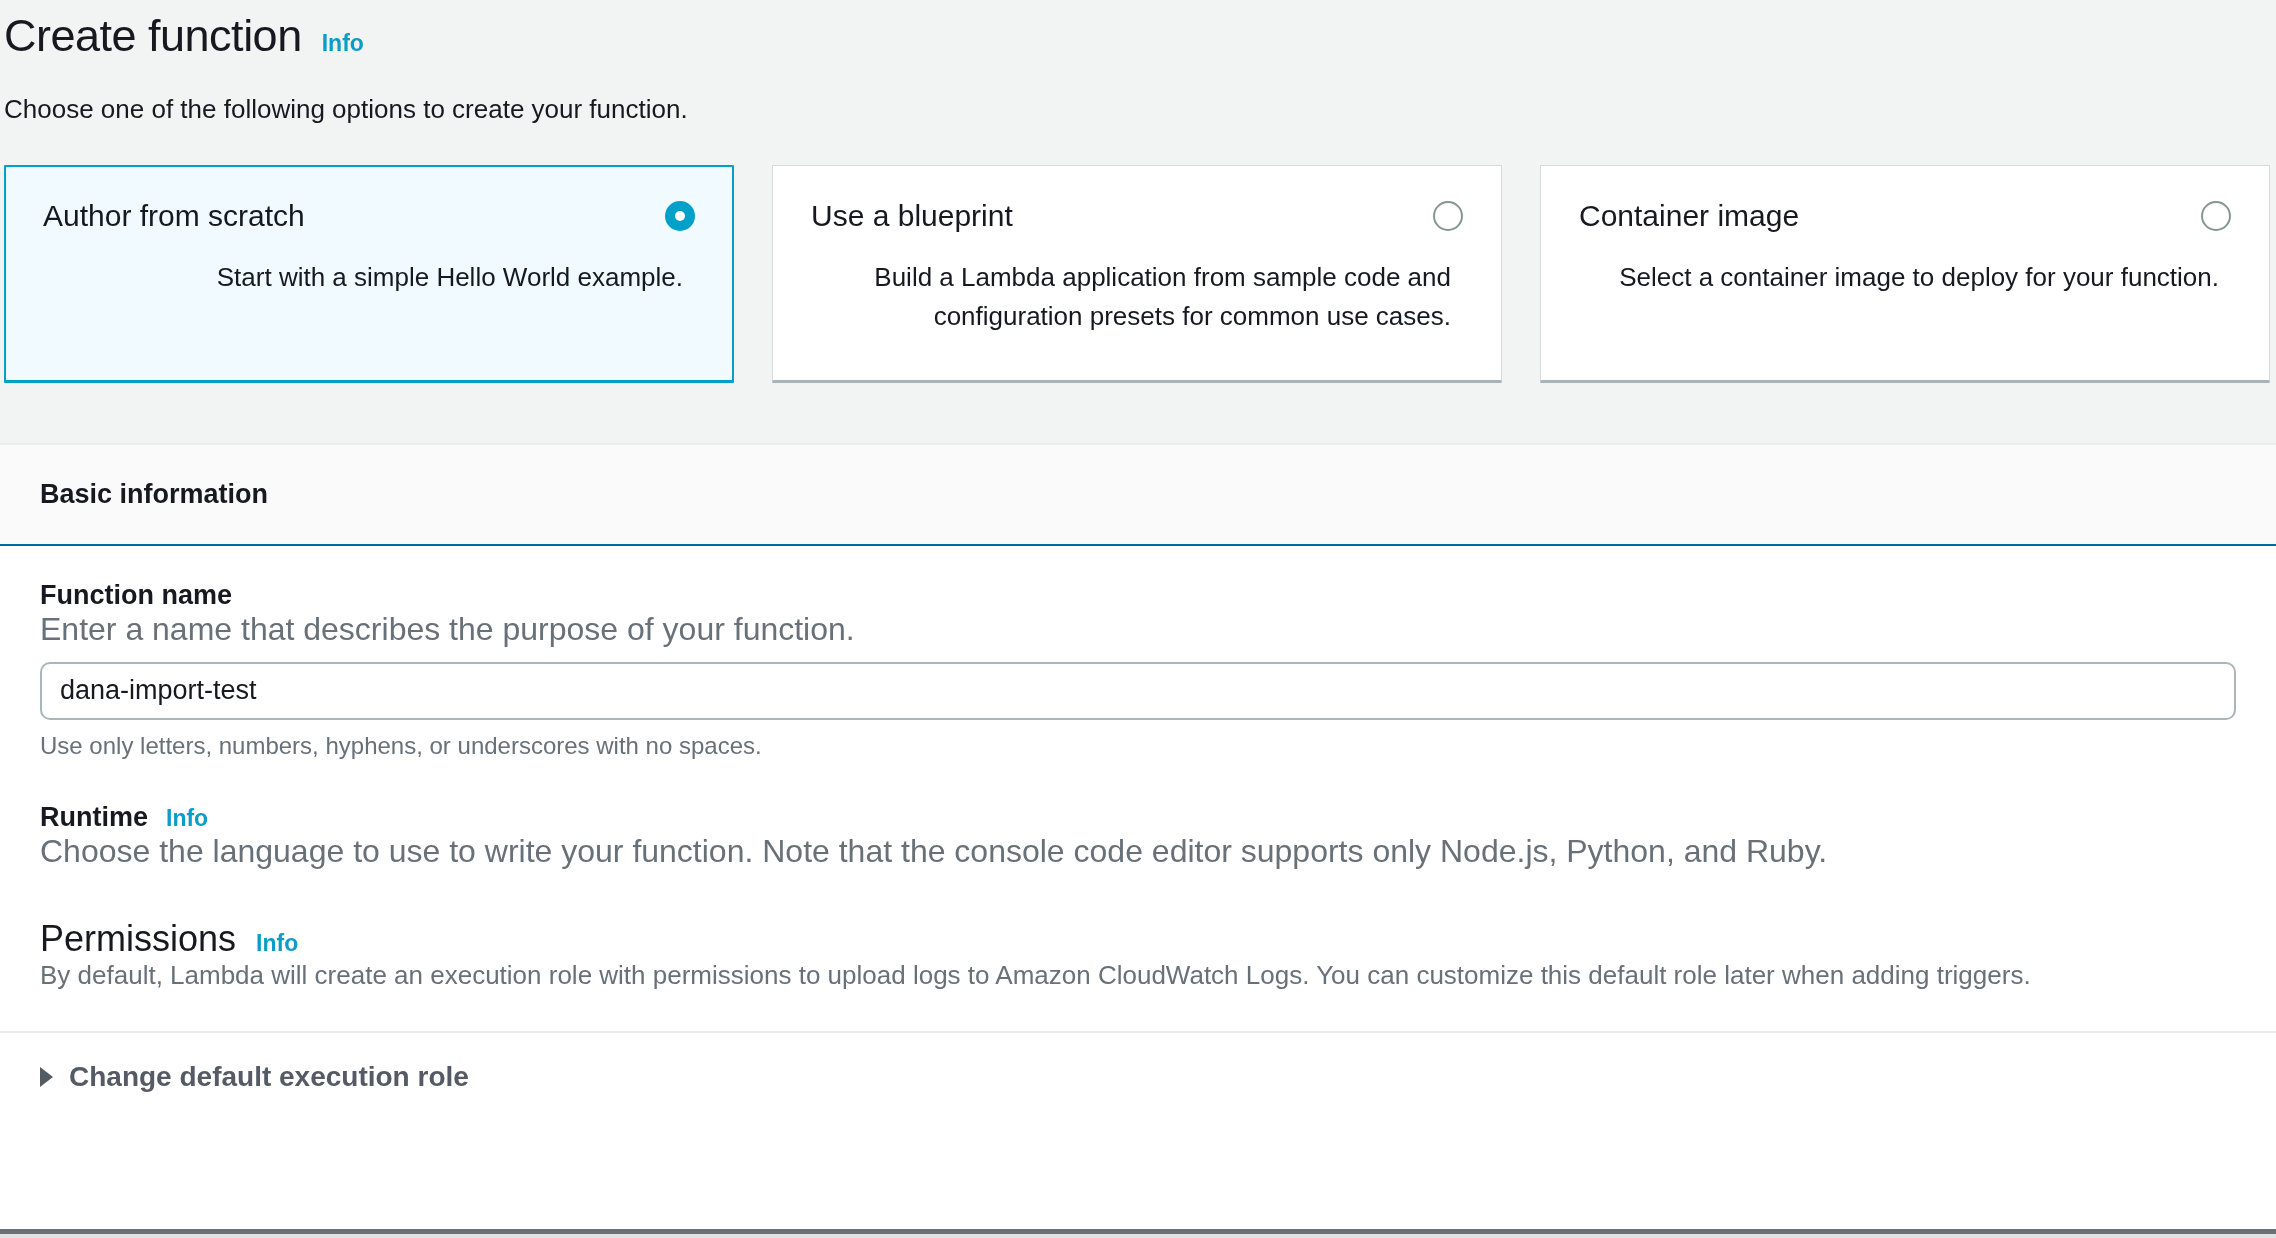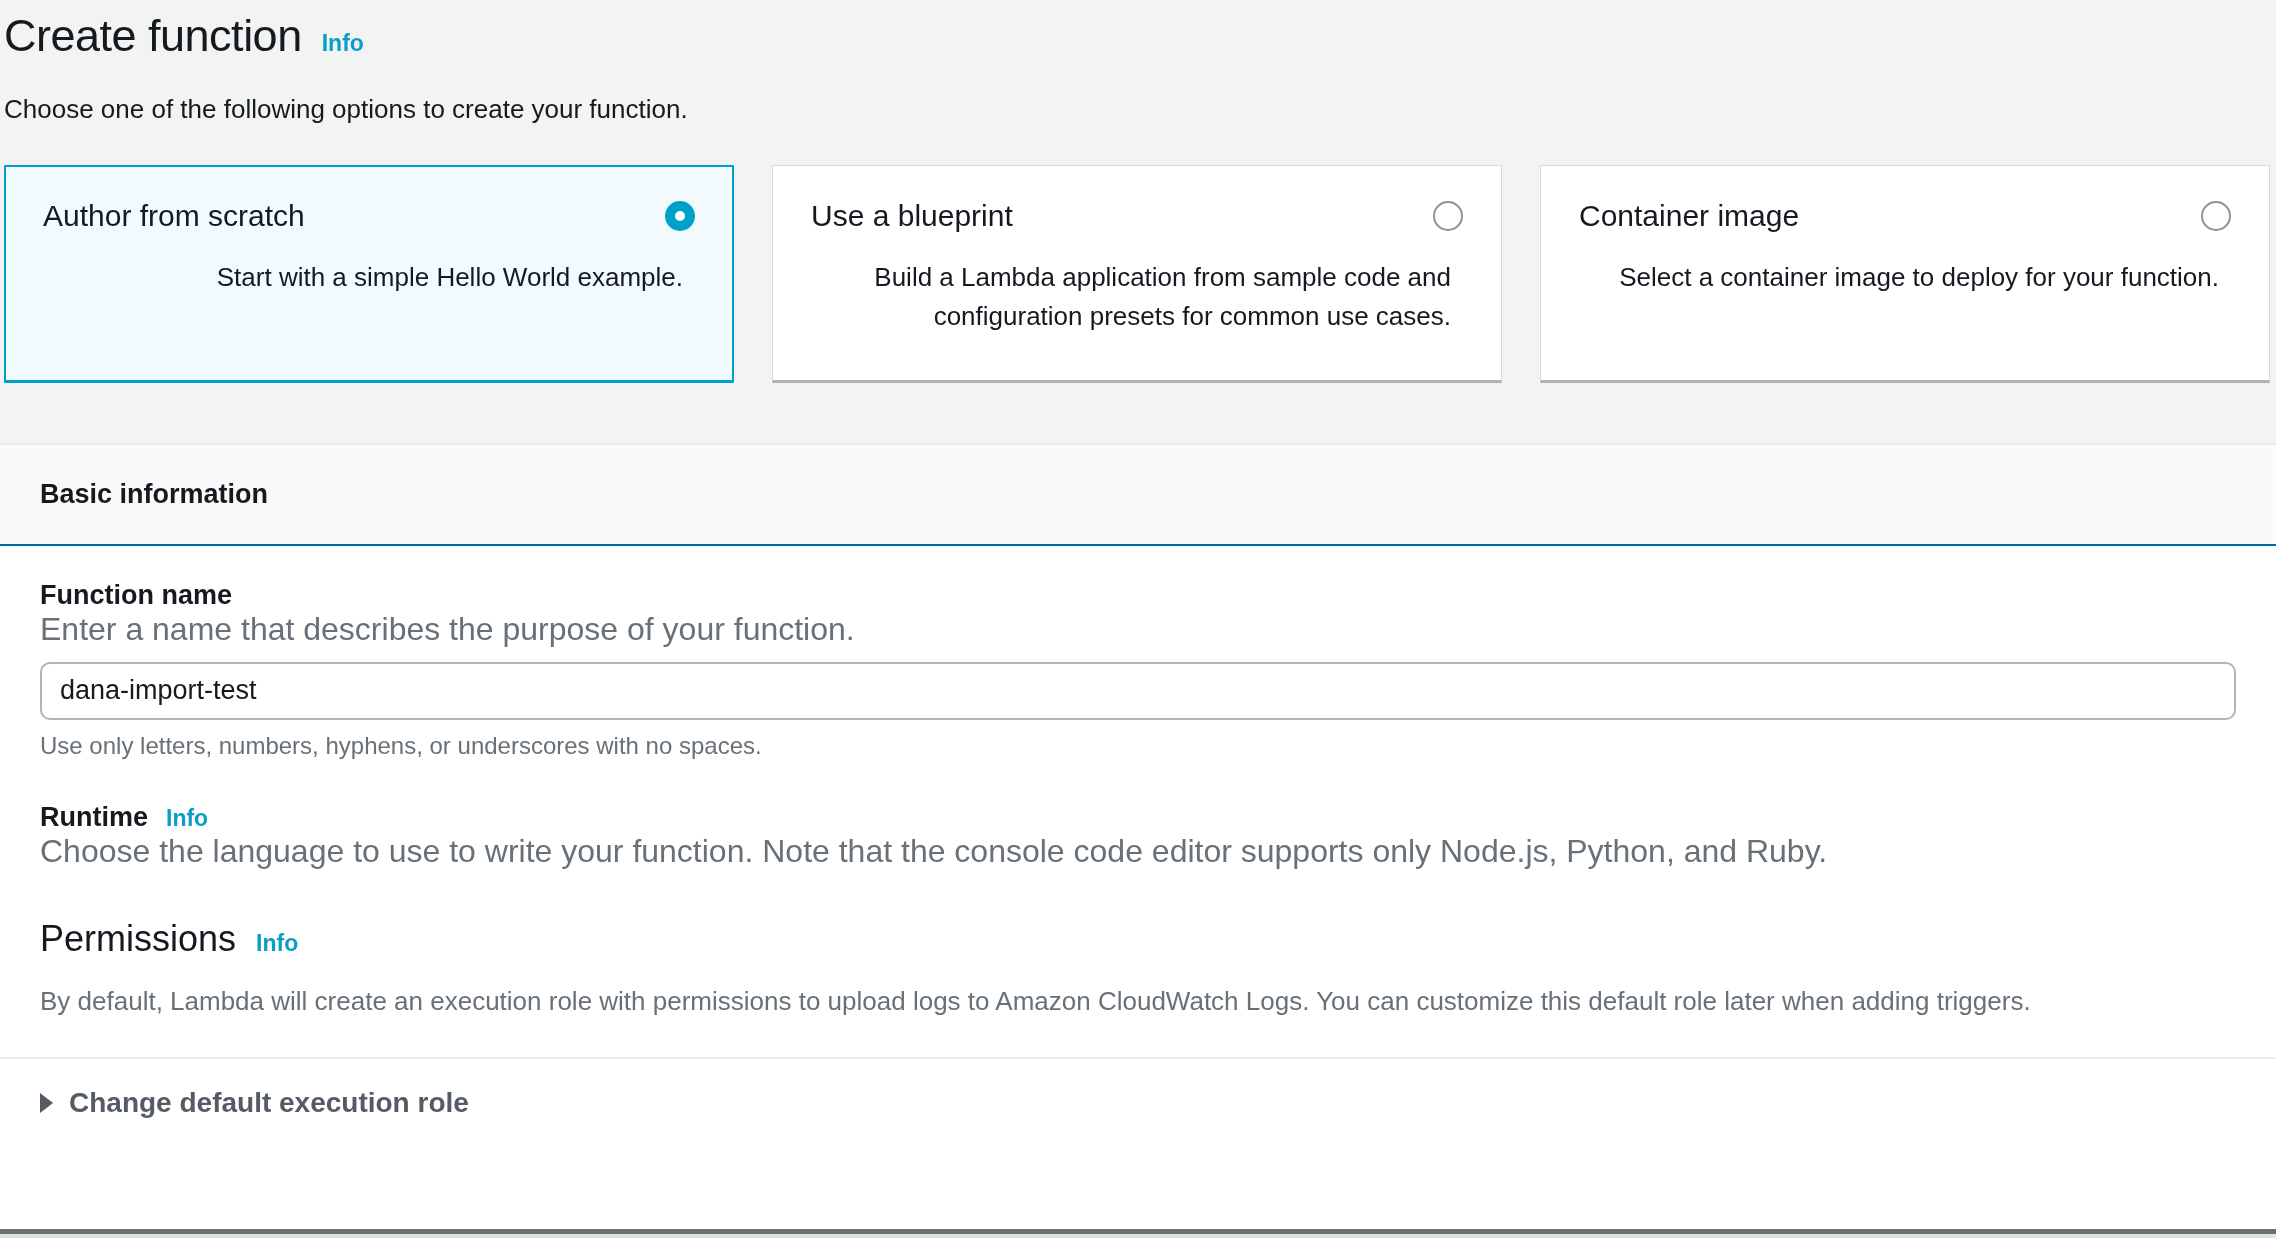--- a/index.html
+++ b/index.html
@@ -67,21 +67,21 @@
   }
   .caret-down {
     width:0; height:0; margin-right:6px;
     border-left:12px solid transparent; border-right:12px solid transparent;
     border-top:17px solid #414d5c;
   }
 
   .permissions { margin-top:48px; }
   .perm-head { display:flex; align-items:baseline; gap:20px; }
   .perm-title { font-size:36px; font-weight:500; }
-  .perm-desc { margin-top:26px; font-size:26px; color:#687078; }
+  .perm-desc { margin-top:0; font-size:26px; color:#687078; }
 
   .expander {
     margin-top:40px; border-top:2px solid #eaeded;
     padding:28px 40px; display:flex; align-items:center; gap:16px;
     cursor:pointer; background:#ffffff;
   }
   .caret-right {
     width:0; height:0;
     border-top:10px solid transparent; border-bottom:10px solid transparent;
     border-left:13px solid #545b64;

